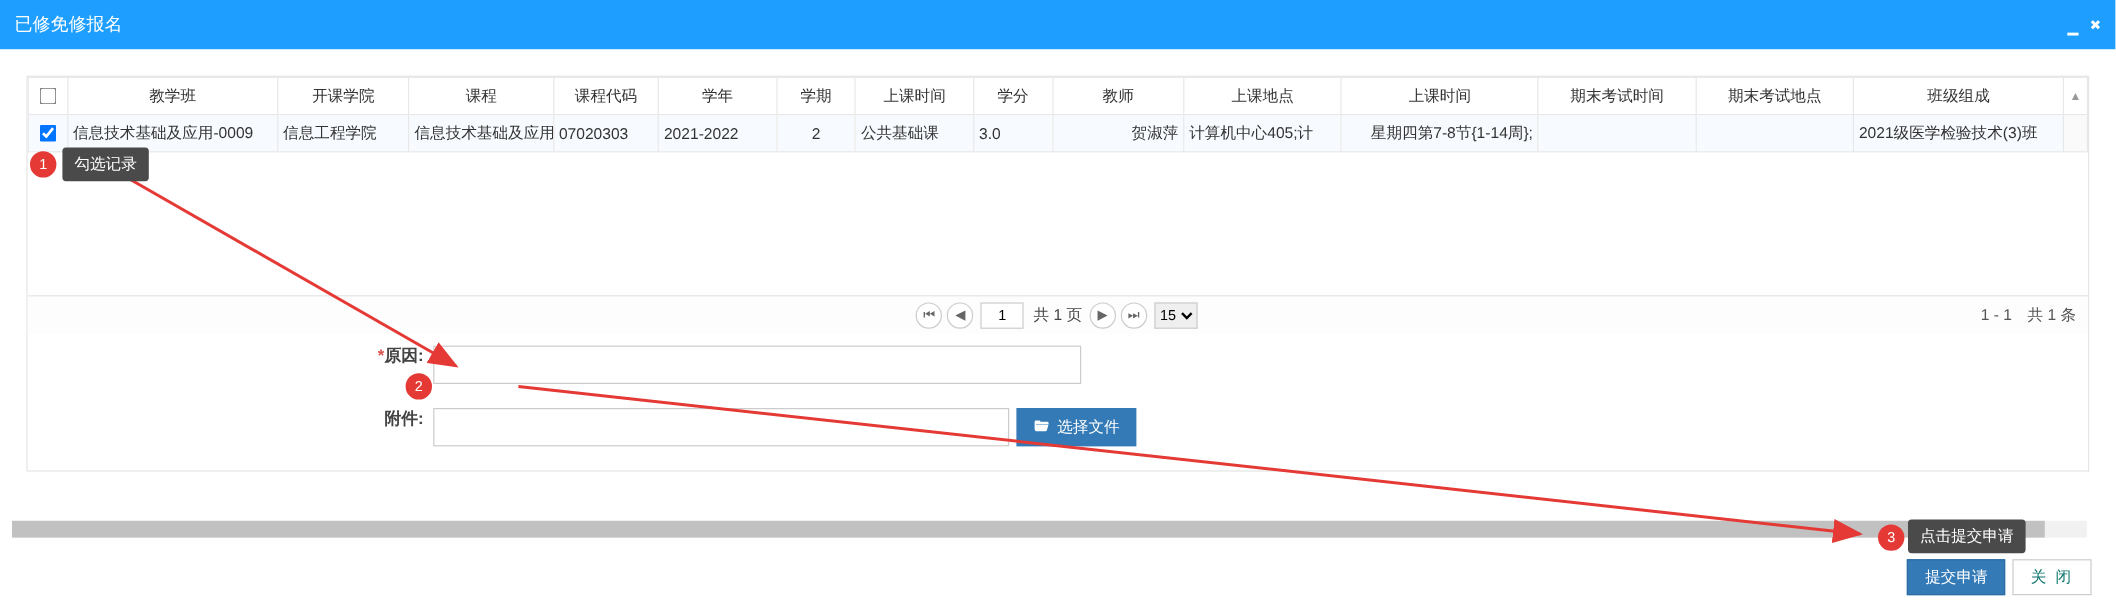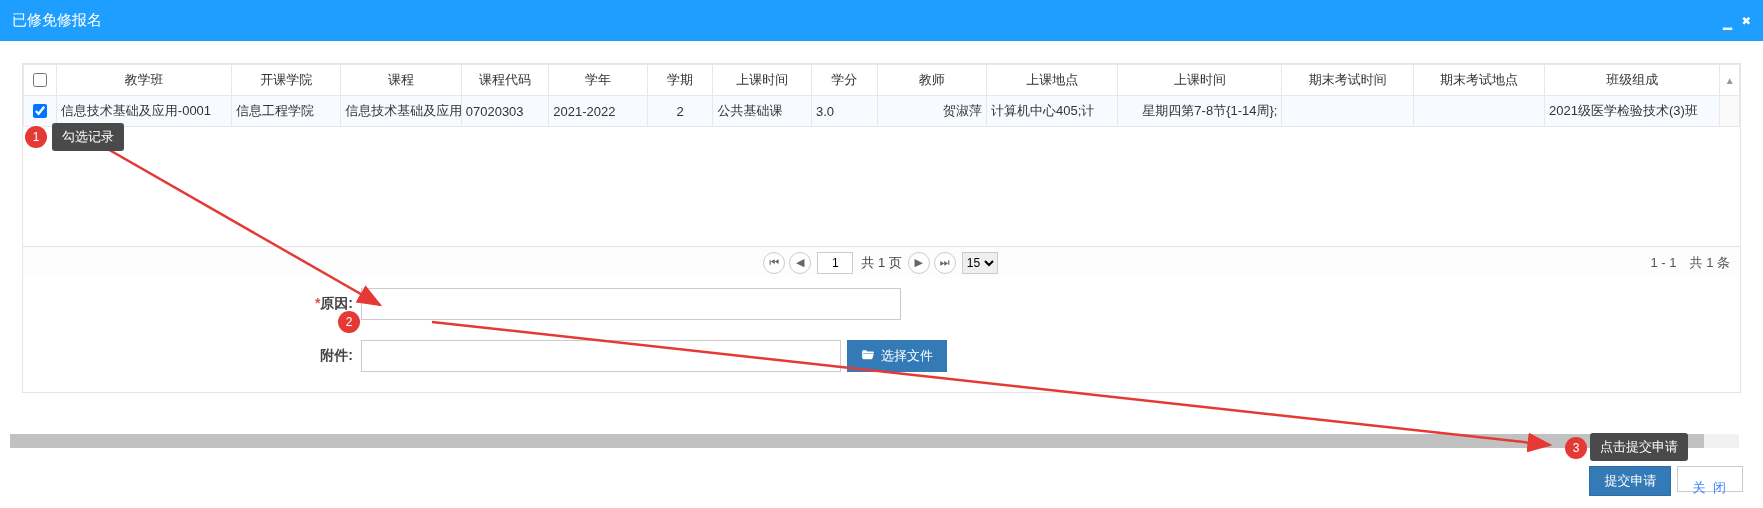--- a/index.html
+++ b/index.html
@@ -117,21 +117,21 @@
   }
   .pg-text { margin: 0 4px; color:#444; }
 
   
   .form-area {
     margin: 10px 270px 0 270px;
     position: relative;
   }
   .form-row {
     display: flex;
-    align-items: center;
+    align-items: flex-start;
     margin-bottom: 20px;
   }
   .form-label {
     width: 60px;
     text-align: right;
     margin-right: 8px;
     font-size: 14px;
     font-weight: bold;
     color: #444;
   }
@@ -191,24 +191,24 @@
     background: #337ab7;
     color: #fff;
     border: 1px solid #2e6da4;
     height: 30px;
     padding: 0 14px;
     font-size: 13px;
     cursor: pointer;
   }
   .btn-default {
     background: #fff;
-    color: #3b82f6;
-    border: 1px solid #ccc;
-    height: 18px;
-    padding: 12px 14px;
+    color: #0f766e;
+    border: 1px solid #ccc;
+    height: 30px;
+    padding: 0 14px;
     font-size: 13px;
     cursor: pointer;
     letter-spacing: 2px;
   }
 
   
   .callout {
     position: absolute;
     background: #4a4a4a;
     color: #fff;
@@ -299,21 +299,21 @@
             <th>期末考试地点</th>
             <th>班级组成</th>
             <th style="font-size:10px;color:#999;">▲</th>
           </tr>
         </thead>
         <tbody>
           <tr>
             <td>
               <input type="checkbox" checked="" style="">
             </td>
-            <td style="text-align:left">信息技术基础及应用-0001</td>
+            <td style="text-align:left">信息技术基础及应用-0009</td>
             <td style="text-align:left">信息工程学院</td>
             <td style="text-align:left">信息技术基础及应用</td>
             <td style="text-align:left">07020303</td>
             <td style="text-align:left">2021-2022</td>
             <td>2</td>
             <td style="text-align:left">公共基础课</td>
             <td style="text-align:left">3.0</td>
             <td style="text-align:right">贺淑萍</td>
             <td style="text-align:left">计算机中心405;计</td>
             <td style="text-align:right">星期四第7-8节{1-14周};</td>

